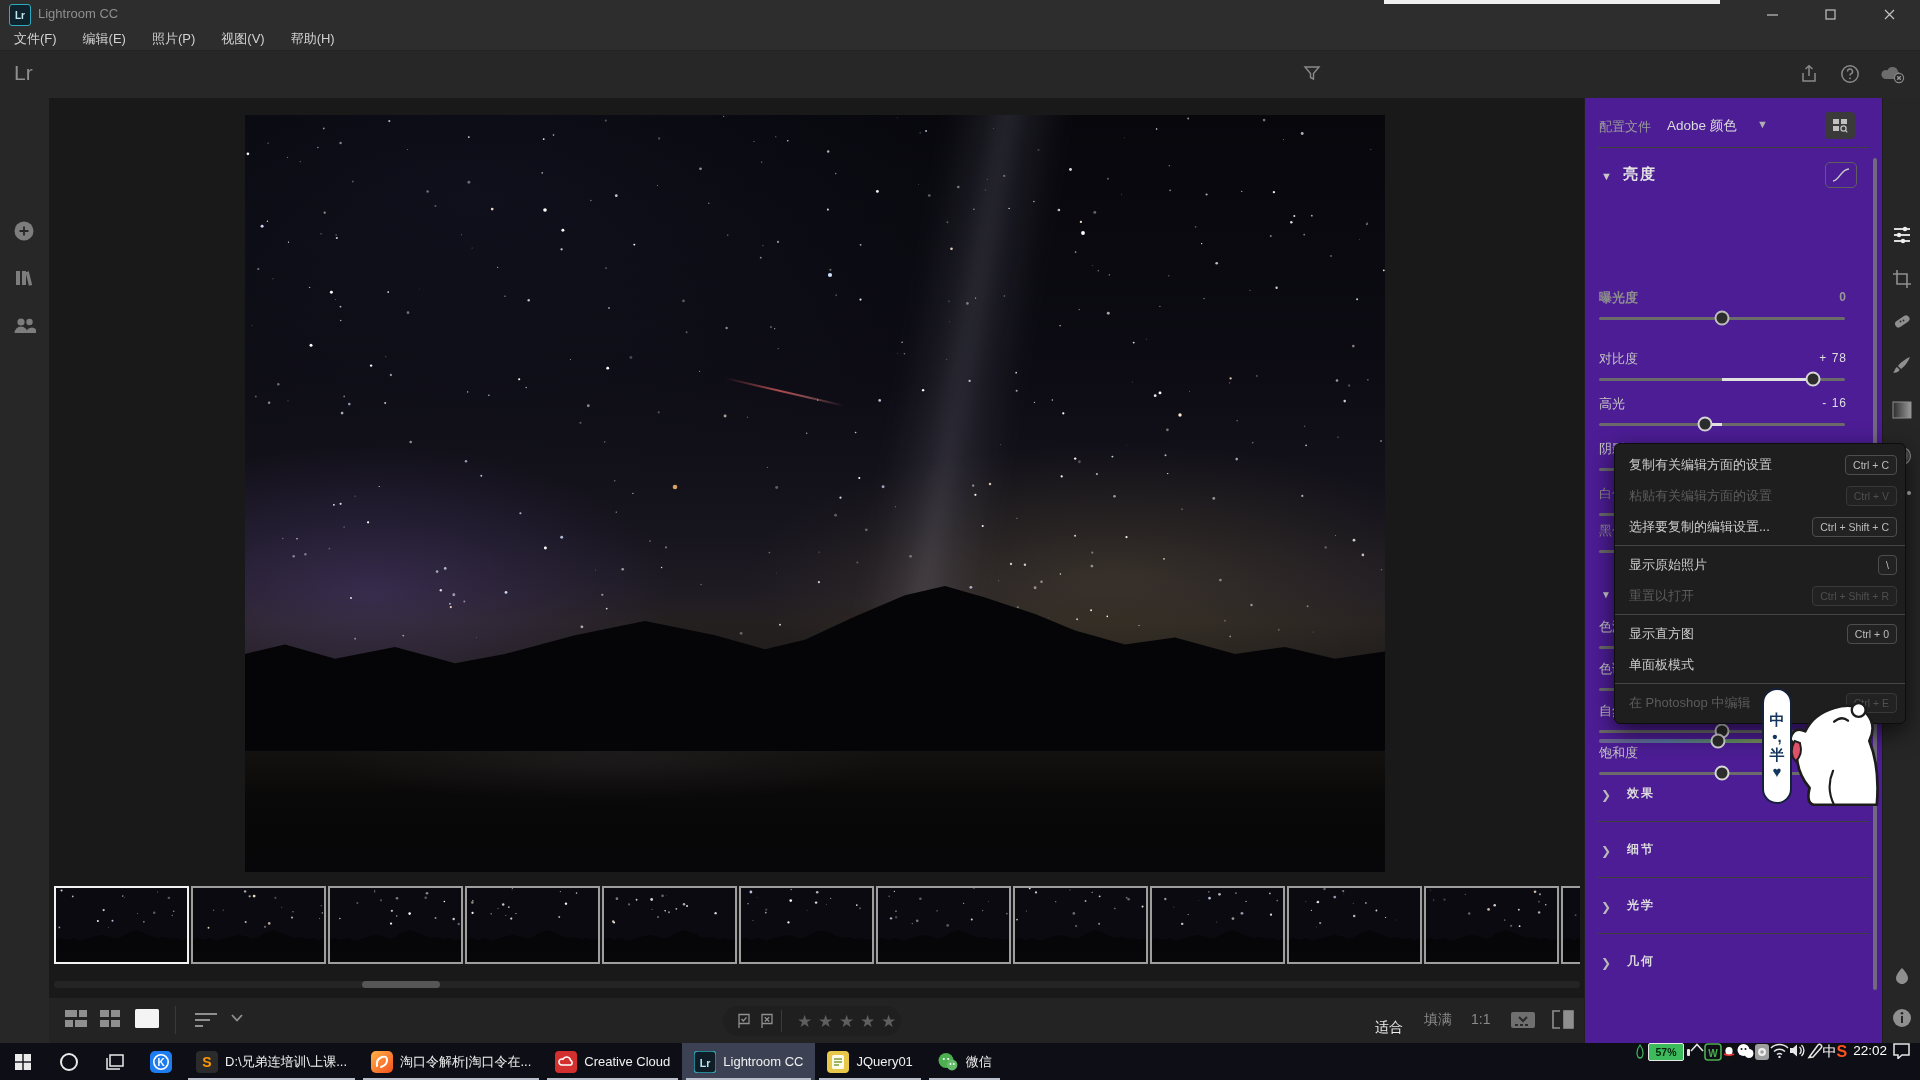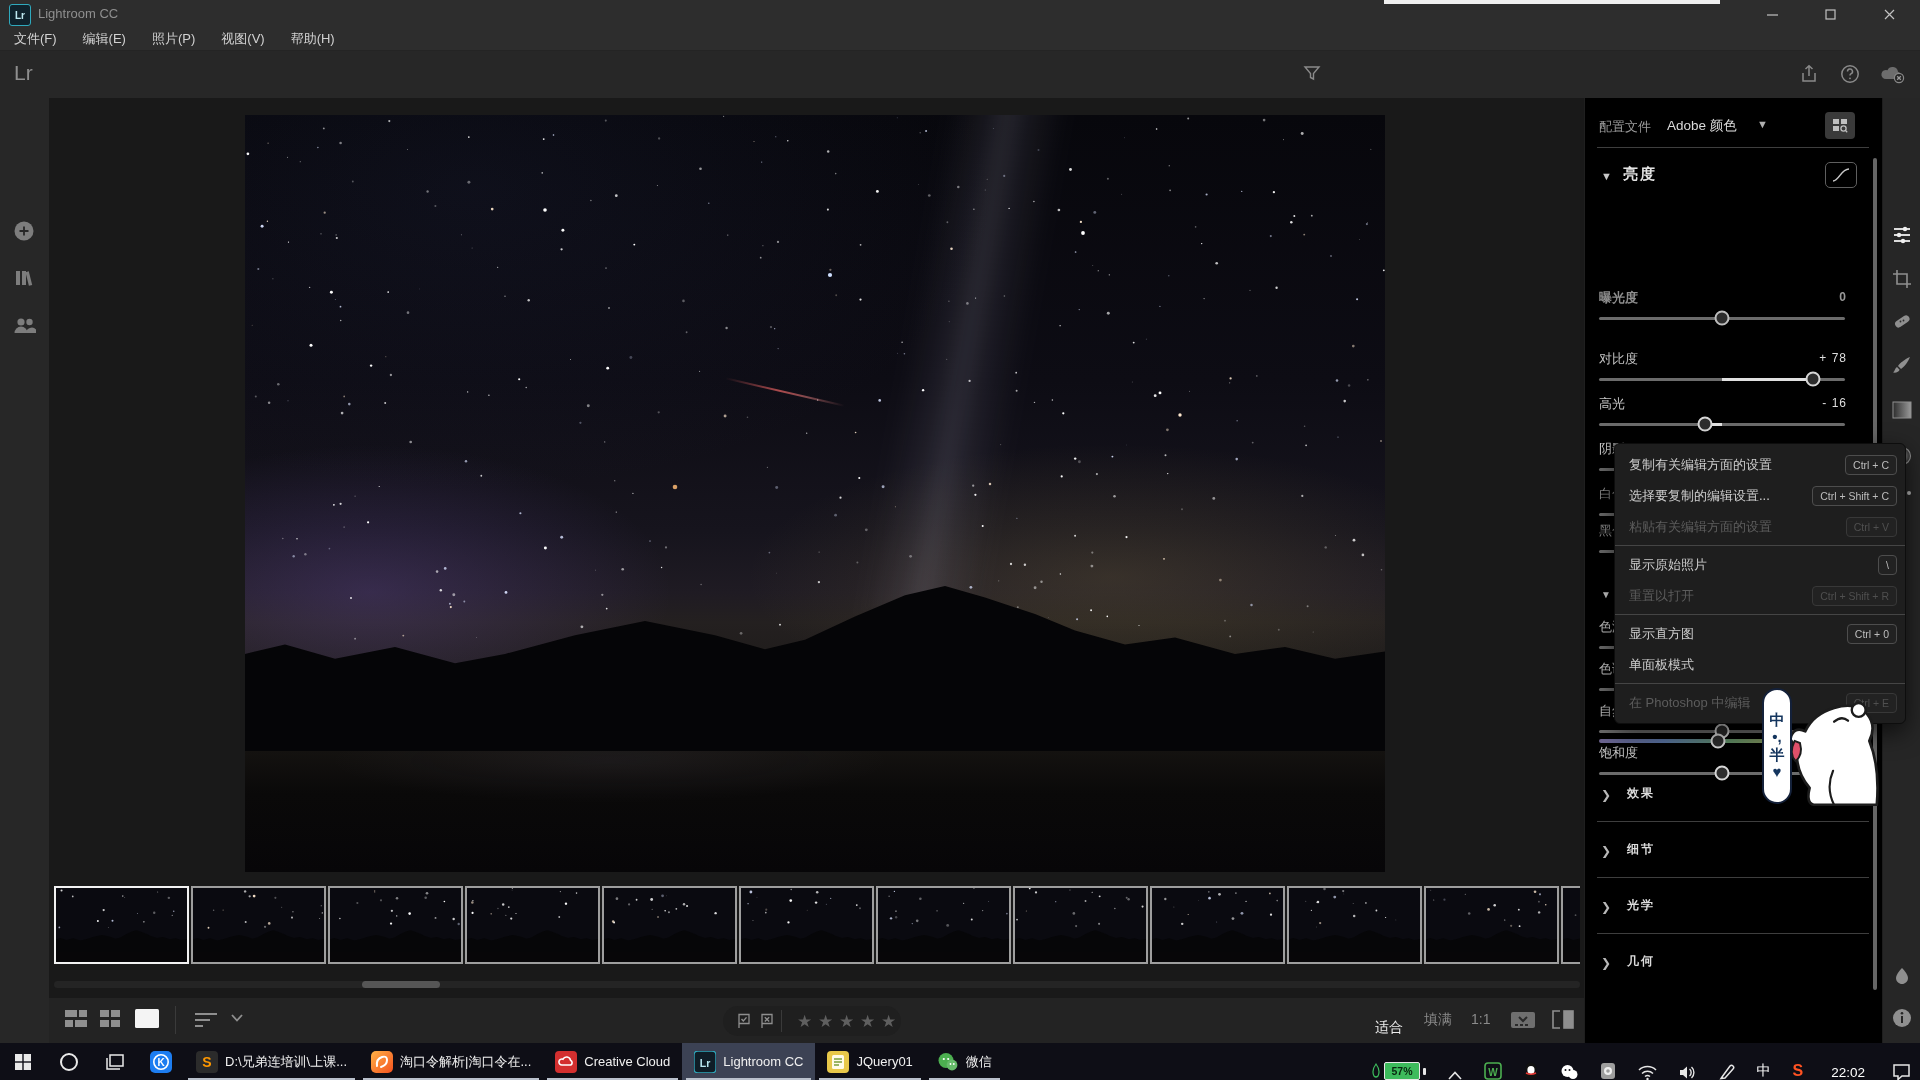--- a/index.html
+++ b/index.html
@@ -70,21 +70,21 @@
   #viewbar{position:absolute;left:49px;top:998px;width:1535px;height:45px;background:#232323;}
   .vb-ic{position:absolute;top:12px;color:#8f8f8f;}
   .vb-sep{position:absolute;top:8px;width:1px;height:28px;background:#3a3a3a;}
   #ratepill{position:absolute;left:674px;top:8px;width:178px;height:30px;background:#1f1f1f;border-radius:15px;}
   .pill-sep{position:absolute;left:58px;top:4px;width:1px;height:22px;background:#3a3a3a;}
   .star{position:absolute;top:5px;font-size:17px;color:#5f5f5f;}
   .zoomtxt{position:absolute;top:13px;font-size:14px;color:#8a8a8a;}
   .zoomtxt.on{color:#ececec;margin-top:8px;}
 
   
-  #panel{position:absolute;left:1584px;top:98px;width:298px;height:945px;background:#000000;border-left:1px solid #1f1f1f;}
+  #panel{position:absolute;left:1584px;top:98px;width:298px;height:945px;background:#4c1d95;border-left:1px solid #1f1f1f;}
   #profile-row{position:absolute;left:14px;top:14px;width:270px;height:28px;}
   #profile-label{position:absolute;left:0;top:6px;font-size:13px;color:#9a9a9a;}
   #profile-value{position:absolute;left:68px;top:5px;font-size:13.5px;color:#dadada;}
   #profile-chev{position:absolute;left:158px;top:6px;color:#b0b0b0;font-size:11px;}
   #profile-browse{position:absolute;left:226px;top:0px;width:30px;height:27px;background:#3a3a3a;border-radius:4px;
     display:flex;align-items:center;justify-content:center;}
   .hr{position:absolute;left:12px;width:272px;height:1px;background:#3e3e3e;}
   #light-hdr{position:absolute;left:14px;top:64px;width:270px;height:30px;}
   #light-chev{position:absolute;left:2px;top:8px;color:#c8c8c8;font-size:11px;}
   #light-label{position:absolute;left:24px;top:3px;font-size:15px;color:#e3e3e3;font-weight:bold;letter-spacing:2px;}
@@ -139,21 +139,21 @@
 
   
   #taskbar{position:absolute;left:0;top:1043px;width:1920px;height:37px;background:#0e0e16;display:flex;align-items:stretch;z-index:60;}
   .tb-btn{width:46px;display:flex;align-items:center;justify-content:center;color:#e8e8e8;}
   .tb-app{position:relative;display:flex;align-items:center;gap:7px;padding:0 12px;max-width:190px;color:#f0f0f0;font-size:13px;}
   .tb-app .lbl{white-space:nowrap;overflow:hidden;text-overflow:ellipsis;max-width:135px;}
   .tb-app .runline{position:absolute;left:4px;right:4px;bottom:0;height:2px;background:#b9c0cc;}
   .tb-app.active{background:#3c4254;}
   .appic{width:22px;height:22px;border-radius:4px;display:flex;align-items:center;justify-content:center;
     font-weight:bold;font-size:13px;flex:0 0 22px;}
-  #tray{margin-left:auto;display:flex;align-items:flex-end;gap:22px;padding-right:10px;}
+  #tray{margin-left:auto;display:flex;align-items:flex-start;gap:0;padding-right:10px;}
   .tray-ic{display:flex;align-items:center;justify-content:center;color:#e6e6e6;}
   #battery{display:flex;align-items:center;gap:3px;}
   #batt-body{width:34px;height:16px;border:1.5px solid #e8e8e8;border-radius:2px;background:#3dbb5c;display:flex;
     align-items:center;justify-content:center;font-size:10.5px;font-weight:bold;color:#08260f;}
   #batt-cap{width:2.5px;height:7px;background:#e8e8e8;border-radius:1px;}
   #clock{font-size:13.5px;color:#fff;padding:0 6px;}
   .ime{font-size:14px;color:#fff;}
   .sogou{font-size:16px;font-weight:bold;color:#ff5222;}
 </style>
 </head>
@@ -1172,27 +1172,27 @@
         <circle cx="10" cy="5.3" r="1.3" fill="#262626"></circle>
       </svg>
     </div>
 </div>
 
 <div id="ctxmenu">
     <div class="cm-row">
       <span class="cm-label">复制有关编辑方面的设置</span>
       <span class="cm-key">Ctrl + C</span>
     </div>
+    <div class="cm-row disabled">
+      <span class="cm-label">粘贴有关编辑方面的设置</span>
+      <span class="cm-key">Ctrl + V</span>
+    </div>
     <div class="cm-row">
       <span class="cm-label">选择要复制的编辑设置...</span>
       <span class="cm-key">Ctrl + Shift + C</span>
-    </div>
-    <div class="cm-row disabled">
-      <span class="cm-label">粘贴有关编辑方面的设置</span>
-      <span class="cm-key">Ctrl + V</span>
     </div>
     <div class="cm-sep"></div>
     <div class="cm-row">
       <span class="cm-label">显示原始照片</span>
       <span class="cm-key">\</span>
     </div>
     <div class="cm-row disabled">
       <span class="cm-label">重置以打开</span>
       <span class="cm-key">Ctrl + Shift + R</span>
     </div>

